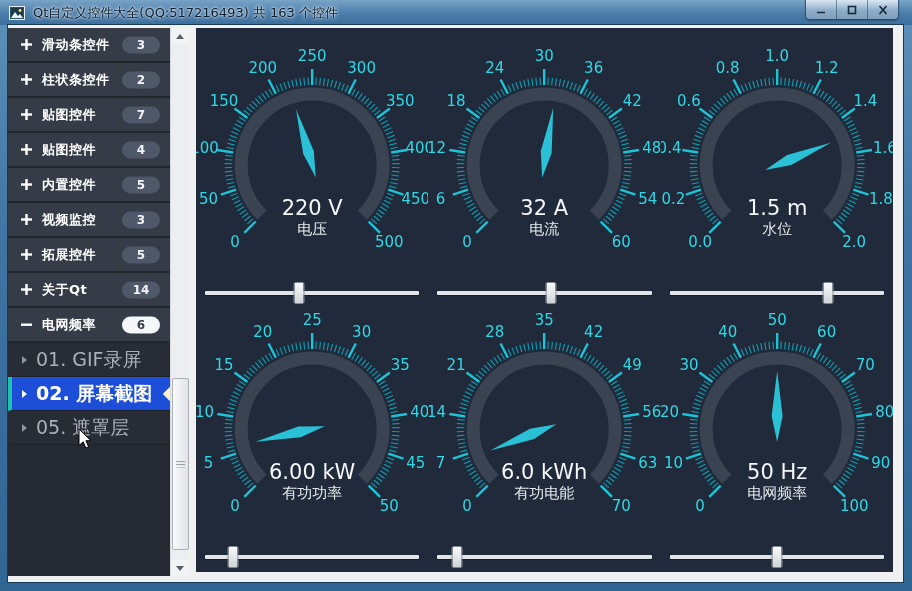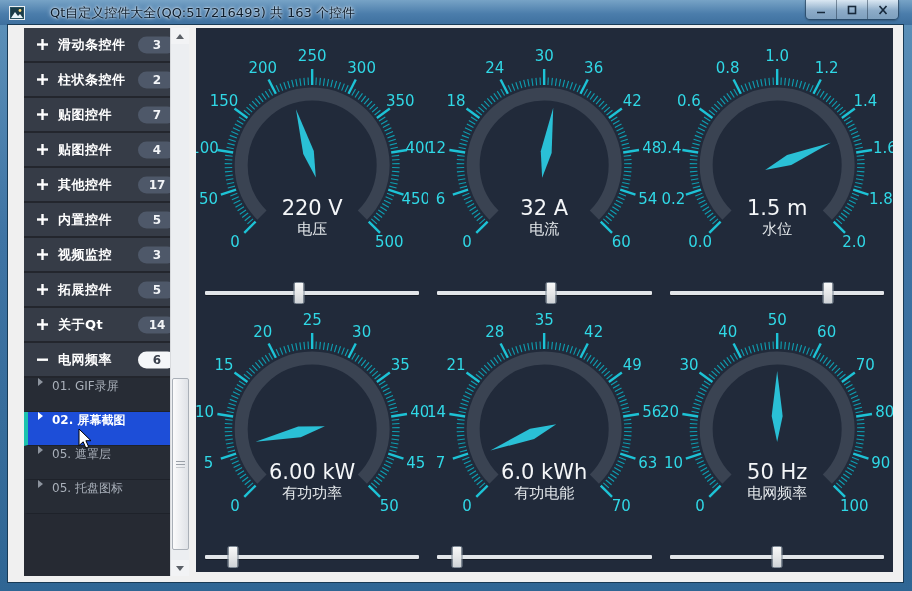--- a/index.html
+++ b/index.html
@@ -9,21 +9,21 @@
     background:linear-gradient(180deg,#5e92ba 0%,#3f74a4 40%,#2f6694 100%);
   }
   
   .titlebar{
     position:absolute;left:0;top:0;right:0;height:25px;
     display:flex;align-items:center;
     background:linear-gradient(180deg,#77a3c6 0%,#4b7dab 55%,#3d6f9e 100%);
   }
   .app-icon{width:16px;height:16px;margin-left:9px;flex:0 0 auto;}
   .title-text{
-    margin-left:25px;font-size:13px;color:#0d1c2b;white-space:nowrap;
+    margin-left:8px;font-size:13px;color:#0d1c2b;white-space:nowrap;
     text-shadow:0 0 4px #e7f1fa,0 0 2px #ffffff;
   }
   .win-buttons{
     position:absolute;right:13px;top:0;height:19px;display:flex;
     border:1px solid rgba(20,40,60,.55);border-top:none;border-radius:0 0 5px 5px;overflow:hidden;
     box-shadow:0 1px 2px rgba(0,0,0,.25);
   }
   .win-btn{
     width:30px;height:19px;display:flex;align-items:center;justify-content:center;
     background:linear-gradient(180deg,rgba(235,243,250,.85),rgba(160,185,208,.75) 55%,rgba(140,170,196,.8));
@@ -31,38 +31,38 @@
   }
   .win-btn:last-child{border-right:none;}
   .glyph{stroke:#17293b;stroke-width:1.6;fill:none;}
   
   .client{
     position:absolute;left:8px;right:9px;top:25px;bottom:9px;
     background:#f0f0f0;box-shadow:0 0 0 1px #183a55;
   }
   
   .sidebar{
-    position:absolute;left:16px;top:3px;width:162px;height:548px;
+    position:absolute;left:0;top:3px;width:162px;height:548px;
     background:#262a33;overflow:hidden;
   }
   .group-item{
     position:relative;height:33px;background:#363c47;border-bottom:2px solid #23262d;
     display:flex;align-items:center;cursor:pointer;
   }
   .group-icon{margin-left:13px;flex:0 0 auto;}
   .group-label{margin-left:10px;font-size:13px;color:#ffffff;font-weight:600;letter-spacing:.5px;}
   .badge{
     position:absolute;right:10px;top:50%;transform:translateY(-50%);
     min-width:38px;height:17px;line-height:17px;border-radius:9px;
     background:#4e5869;color:#f2f4f7;font-size:12px;text-align:center;font-weight:600;
   }
   .badge.active{background:#f5f7f9;color:#3a414d;}
   .child-item{
     position:relative;height:33px;background:#272c35;border-bottom:1px solid #1e222a;
-    display:flex;color:#a9b0ba;font-size:12px;cursor:pointer;
+    display:flex;align-items:center;color:#a9b0ba;font-size:19px;cursor:pointer;
     border-left:4px solid transparent;padding-left:0;
   }
   .child-item.selected{background:#1d4ed8;color:#ffffff;border-left:4px solid #1cc2ae;font-weight:600;}
   .tri{width:0;height:0;border-left:5px solid #8d949e;border-top:4px solid transparent;border-bottom:4px solid transparent;margin-left:10px;flex:0 0 auto;}
   .child-item.selected .tri{border-left-color:#ffffff;}
   .child-label{margin-left:9px;}
   .sel-marker{
     position:absolute;right:-6px;top:50%;width:11px;height:11px;background:#f7f1cf;
     transform:translateY(-50%) rotate(45deg);
   }
@@ -168,52 +168,44 @@
           <rect x="4.3" y="0" width="2.4" height="11" fill="#fff"></rect>
         </svg>
         <span class="group-label">贴图控件</span>
         <span class="badge">4</span>
       </div>
       <div class="group-item">
         <svg class="group-icon" width="11" height="11">
           <rect x="0" y="4.3" width="11" height="2.4" fill="#fff"></rect>
           <rect x="4.3" y="0" width="2.4" height="11" fill="#fff"></rect>
         </svg>
-        <span class="group-label">其他控件</span>
-        <span class="badge">17</span>
+        <span class="group-label">内置控件</span>
+        <span class="badge">5</span>
       </div>
       <div class="group-item">
         <svg class="group-icon" width="11" height="11">
           <rect x="0" y="4.3" width="11" height="2.4" fill="#fff"></rect>
           <rect x="4.3" y="0" width="2.4" height="11" fill="#fff"></rect>
         </svg>
-        <span class="group-label">内置控件</span>
-        <span class="badge">5</span>
+        <span class="group-label">视频监控</span>
+        <span class="badge">3</span>
       </div>
       <div class="group-item">
         <svg class="group-icon" width="11" height="11">
           <rect x="0" y="4.3" width="11" height="2.4" fill="#fff"></rect>
           <rect x="4.3" y="0" width="2.4" height="11" fill="#fff"></rect>
         </svg>
-        <span class="group-label">视频监控</span>
-        <span class="badge">3</span>
+        <span class="group-label">拓展控件</span>
+        <span class="badge">5</span>
       </div>
       <div class="group-item">
         <svg class="group-icon" width="11" height="11">
           <rect x="0" y="4.3" width="11" height="2.4" fill="#fff"></rect>
           <rect x="4.3" y="0" width="2.4" height="11" fill="#fff"></rect>
         </svg>
-        <span class="group-label">拓展控件</span>
-        <span class="badge">5</span>
-      </div>
-      <div class="group-item">
-        <svg class="group-icon" width="11" height="11">
-          <rect x="0" y="4.3" width="11" height="2.4" fill="#fff"></rect>
-          <rect x="4.3" y="0" width="2.4" height="11" fill="#fff"></rect>
-        </svg>
         <span class="group-label">关于Qt</span>
         <span class="badge">14</span>
       </div>
       <div class="group-item">
         <svg class="group-icon" width="11" height="11">
           <rect x="0" y="4.5" width="11" height="2.4" fill="#fff"></rect>
         </svg>
         <span class="group-label">电网频率</span>
         <span class="badge active">6</span>
       </div>
@@ -222,24 +214,20 @@
         <span class="child-label">01. GIF录屏</span>
       </div>
       <div class="child-item selected">
         <span class="tri"></span>
         <span class="child-label">02. 屏幕截图</span>
         <span class="sel-marker"></span>
       </div>
       <div class="child-item">
         <span class="tri"></span>
         <span class="child-label">05. 遮罩层</span>
-      </div>
-      <div class="child-item">
-        <span class="tri"></span>
-        <span class="child-label">05. 托盘图标</span>
       </div>
     </div>
 
   <div class="vscroll">
     <div class="sb-btn up">
         <div class="arrow-up"></div>
       </div>
     <div class="sb-thumb">
         <div class="sb-grip"></div>
       </div>

